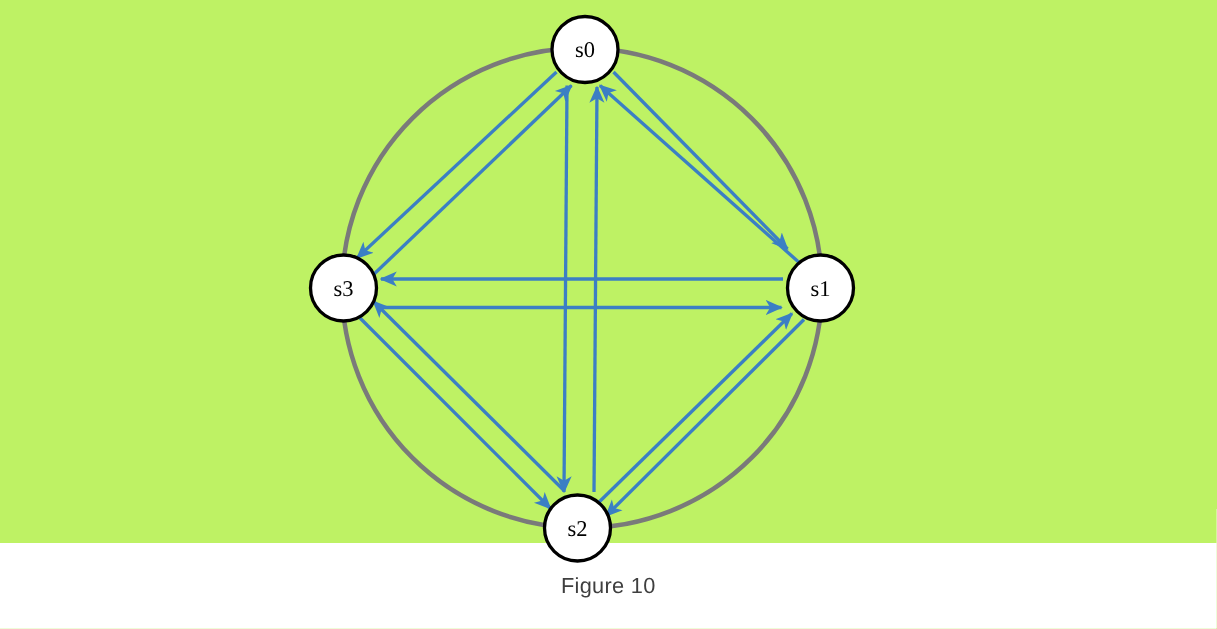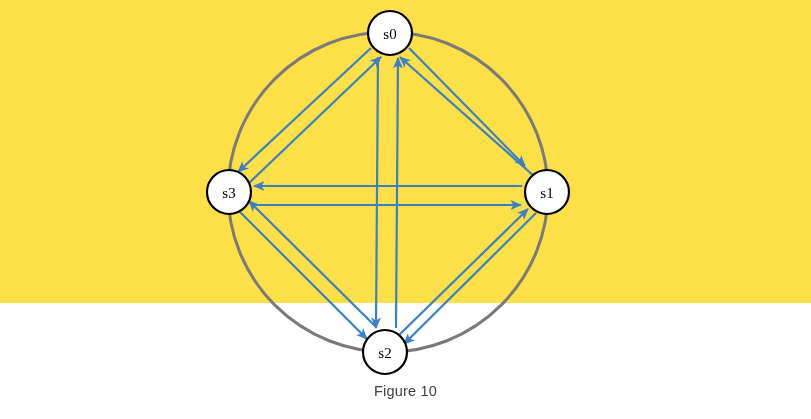--- a/index.html
+++ b/index.html
@@ -9,22 +9,22 @@
   }
   body {
     width: 811px;
     height: 419px;
     overflow: hidden;
     font-family: "Liberation Sans", sans-serif;
   }
   #figure-root {
     position: relative;
     width: 811px;
-    height: 303px;
-    background: #fde047;
+    height: 362px;
+    background: #bef264;
     text-decoration: underline;
   }
   #graph-svg {
     position: absolute;
     left: 0;
     top: 0;
     width: 811px;
     height: 419px;
     display: block;
   }

